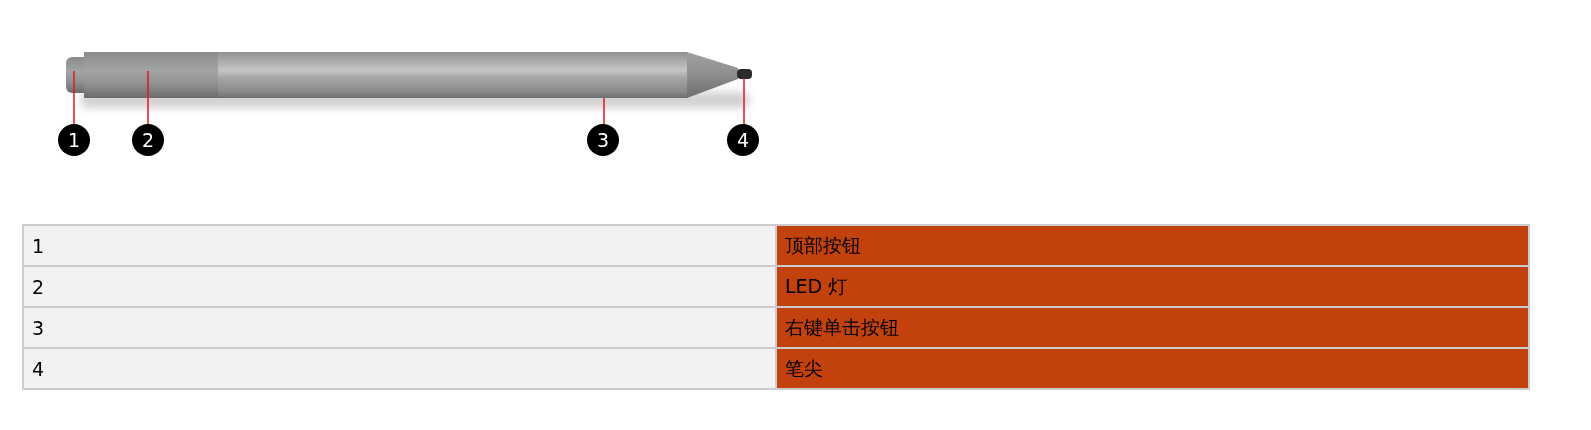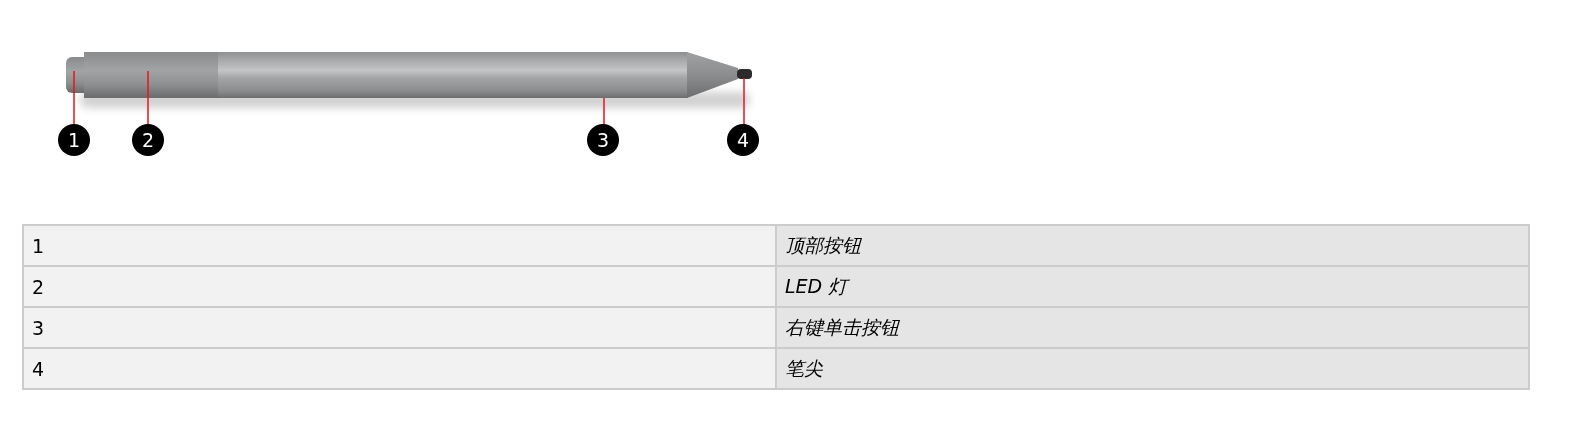--- a/index.html
+++ b/index.html
@@ -8,21 +8,21 @@
   .figure { position:absolute; left:0; top:0; width:800px; height:180px; }
   .figure svg { position:absolute; left:0; top:0; }
   .callout-label { position:absolute; width:32px; height:32px; border-radius:50%;
          background:#000; color:#fff; font-size:19px; line-height:32px; text-align:center;
          font-family:"DejaVu Sans","Liberation Sans",sans-serif; }
   table.legend { position:absolute; left:22px; top:224px; width:1508px;
          border-collapse:collapse; table-layout:fixed; }
   table.legend td { border:2px solid #cccccc; height:39px; padding:0 8px;
          font-size:19px; vertical-align:middle; }
   table.legend td.num { background:#f2f2f2; width:735px; }
-  table.legend td.desc { background:#e5e5e5;font-style:italic; }
+  table.legend td.desc { background:#c2410c; }
 </style>
 </head>
 <body>
 
 <div class="figure">
   <svg width="800" height="180" viewBox="0 0 800 180">
     <defs>
       <linearGradient id="bodyGrad" x1="0" y1="0" x2="0" y2="1">
         <stop offset="0" stop-color="#8e8f91"></stop>
         <stop offset="0.15" stop-color="#a4a5a7"></stop>

